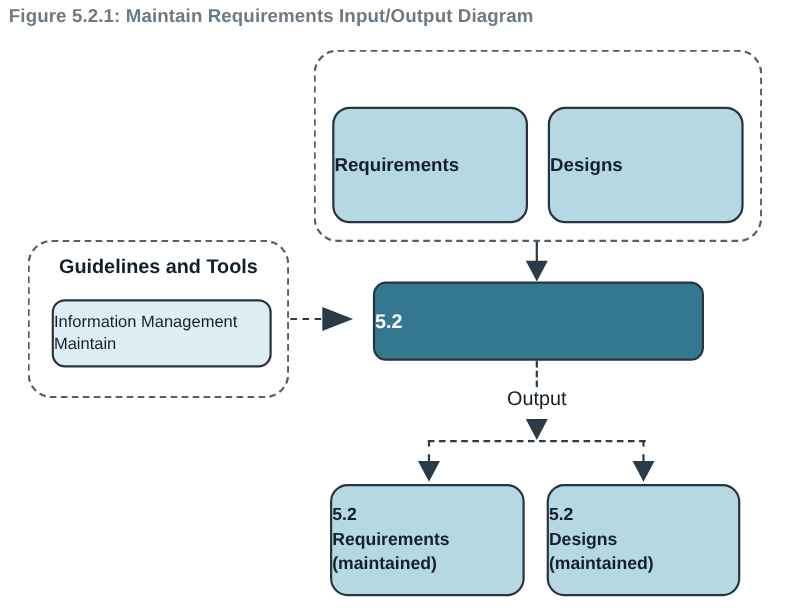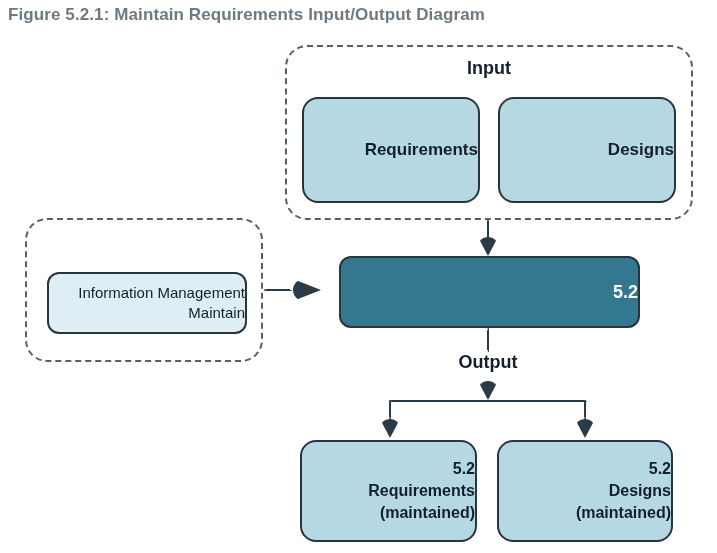--- a/index.html
+++ b/index.html
@@ -1,15 +1,15 @@
 <!DOCTYPE html>
 <html style="--title-text: #6e7a83; --box-fill-light: #b6d8e3; --box-fill-pale: #dfeef4; --box-fill-teal: #347890; --box-border: #28343e; --dashed-border: #555f69; --arrow: #2a3a47; --text-dark: #13202b; --text-light: #ffffff;"><head>
 <meta charset="utf-8">
 <style>
-  * { margin: 0; padding: 0; box-sizing: border-box; border-radius: 18px; }
+  * { margin: 0; padding: 0; box-sizing: border-box; }
   html, body { background: #ffffff; }
   body { font-family: "Liberation Sans", sans-serif; }
 
   .stage {
     position: relative;
     width: 717px;
     height: 553px;
     background: #ffffff;
     overflow: hidden;
   }
@@ -40,21 +40,21 @@
   }
 
   
   .rbox {
     position: absolute;
     border: 2px solid var(--box-border, #28343e);
     border-radius: 16px;
     background: var(--box-fill-light, #b6d8e3);
     display: flex;
     flex-direction: column;
-    align-items: flex-end;
+    align-items: flex-start;
     justify-content: center;
     text-align: center;
     font-weight: bold;
     font-size: 17px;
     line-height: 22px;
     color: var(--text-dark, #13202b);
   }
   .rbox.pale {
     background: var(--box-fill-pale, #dfeef4);
     border-radius: 12px;
@@ -89,48 +89,48 @@
     border-top: 11px solid transparent;
     border-bottom: 11px solid transparent;
     border-left: 28px solid var(--arrow, #2a3a47);
   }
 
   .output-label {
     position: absolute;
     left: 438px; top: 352px;
     width: 100px;
     text-align: center;
-    font-weight: bold;
+    font-weight: normal;
     font-size: 18px;
     color: var(--text-dark, #13202b);
     background: #ffffff;
   }
 </style>
 </head>
 <body>
 
 <div class="stage">
 
   <div class="figure-title">Figure 5.2.1: Maintain Requirements Input/Output Diagram</div>
 
   <div class="dashed-group" style="left:285px; top:45px; width:408px; height:175px;">
-    <div class="group-label" style="top:11px;">Input</div>
     <div class="rbox" style="left:15px; top:50px; width:178px; height:106px;">
       <span>Requirements</span>
     </div>
     <div class="rbox" style="left:211px; top:50px; width:178px; height:106px;">
       <span>Designs</span>
     </div>
   </div>
 
   <div class="vline-solid" style="left:487px; top:220px; height:18px;"></div>
   <div class="arrow-down" style="left:478px; top:237px;"></div>
 
   <div class="dashed-group" style="left:25px; top:218px; width:238px; height:144px;">
-    <div class="rbox pale" style="left:20px; top:52px; width:200px; height:62px;padding-left:16px;">
+    <div class="group-label" style="top:12px;">Guidelines and Tools</div>
+    <div class="rbox pale" style="left:20px; top:52px; width:200px; height:62px;">
       <span>Information Management</span>
       <span>Maintain</span>
     </div>
   </div>
 
   <div class="hline-dashed" style="left:264px; top:289px; width:28px;"></div>
   <div class="arrow-right" style="left:293px; top:279px;"></div>
 
   <div class="rbox teal" style="left:339px; top:256px; width:301px; height:72px;">
     <span>5.2</span>

